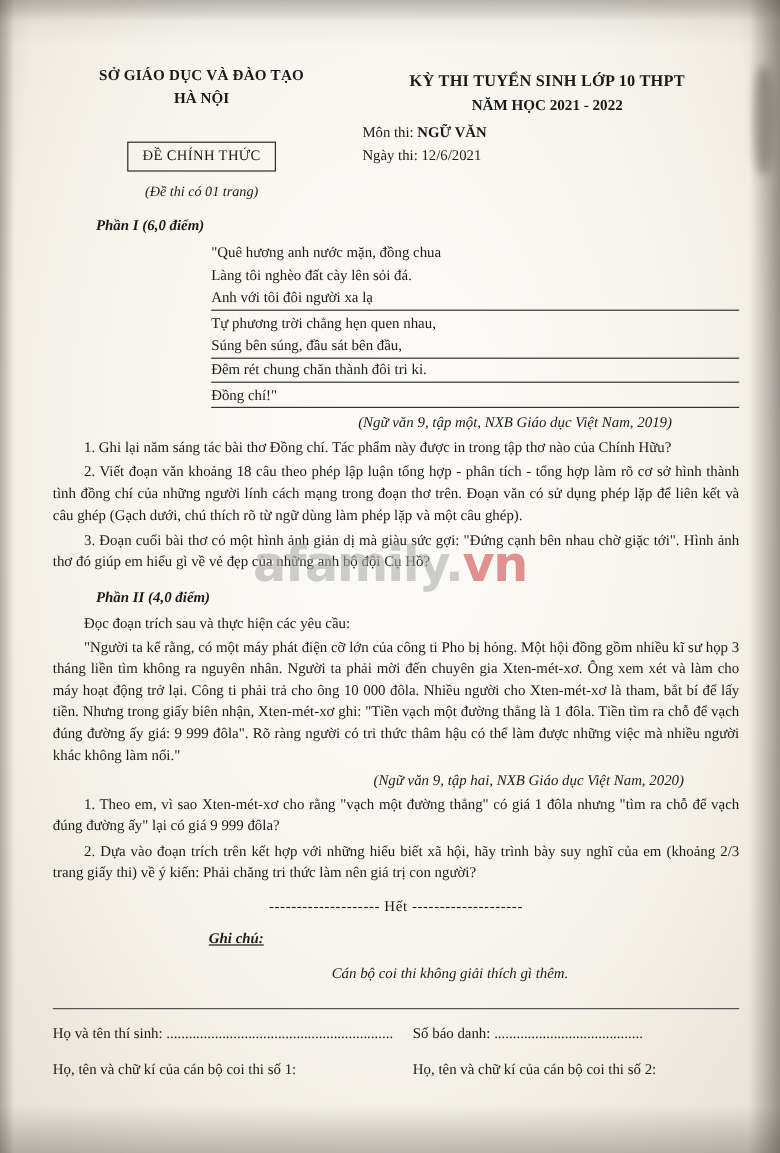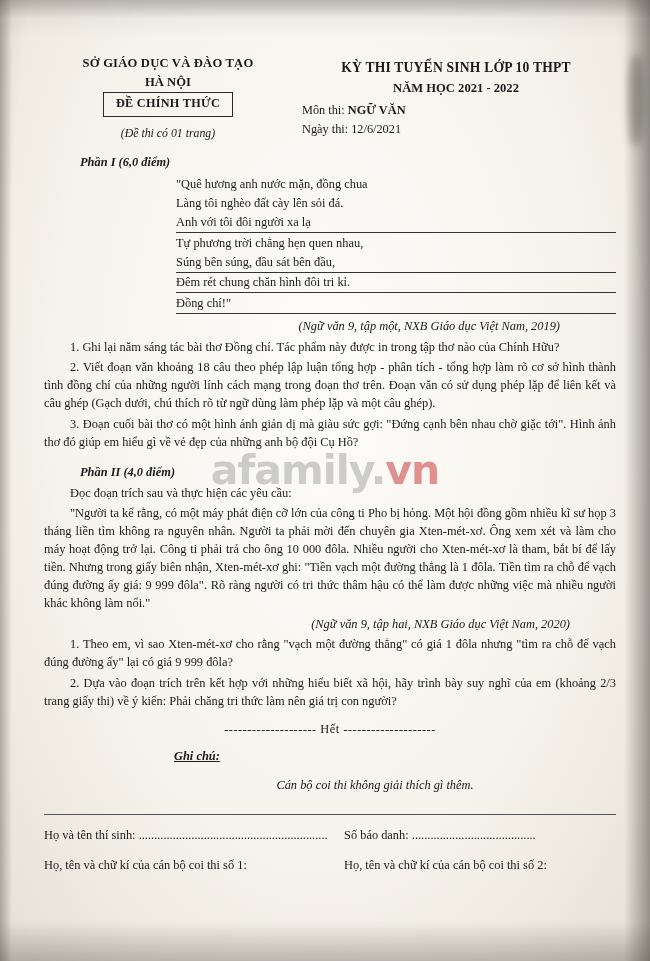--- a/index.html
+++ b/index.html
@@ -98,22 +98,22 @@
   }
   .dept-line2 {
     font-weight: bold;
     font-size: 12.6px;
     margin-top: 1px;
   }
   .official-box {
     display: inline-block;
     border: 1.3px solid #2a2a2a;
     padding: 2px 12px 3px 12px;
-    margin-top: 1px;
-    font-weight: bold;
+    margin-top: 27px;
+    font-weight: normal;
     font-size: 12.2px;
     letter-spacing: .3px;
   }
   .pages-note {
     margin-top: 8px;
     font-style: italic;
     font-size: 11.8px;
   }
   .exam-title {
     font-weight: bold;
@@ -272,21 +272,21 @@
     <span class="pts">(6,0 điểm)</span>
   </div>
 
 
   <div class="poem">
     <div>"Quê hương anh nước mặn, đồng chua</div>
     <div>Làng tôi nghèo đất cày lên sỏi đá.</div>
     <div class="u">Anh với tôi đôi người xa lạ</div>
     <div>Tự phương trời chẳng hẹn quen nhau,</div>
     <div class="u">Súng bên súng, đầu sát bên đầu,</div>
-    <div class="u">Đêm rét chung chăn hình đôi tri kỉ.</div>
+    <div class="u">Đêm rét chung chăn thành đôi tri kỉ.</div>
     <div class="u">Đồng chí!"</div>
   </div>
 
   <div class="src">(Ngữ văn 9, tập một, NXB Giáo dục Việt Nam, 2019)</div>
 
   <p class="para">1. Ghi lại năm sáng tác bài thơ Đồng chí. Tác phẩm này được in trong tập thơ nào của Chính Hữu?</p>
   <p class="para">2. Viết đoạn văn khoảng 18 câu theo phép lập luận tổng hợp - phân tích - tổng hợp làm rõ cơ sở hình thành tình đồng chí của những người lính cách mạng trong đoạn thơ trên. Đoạn văn có sử dụng phép lặp để liên kết và câu ghép (Gạch dưới, chú thích rõ từ ngữ dùng làm phép lặp và một câu ghép).</p>
   <p class="para">3. Đoạn cuối bài thơ có một hình ảnh giản dị mà giàu sức gợi: "Đứng cạnh bên nhau chờ giặc tới". Hình ảnh thơ đó giúp em hiểu gì về vẻ đẹp của những anh bộ đội Cụ Hồ?</p>
 
   <div class="section-head">

